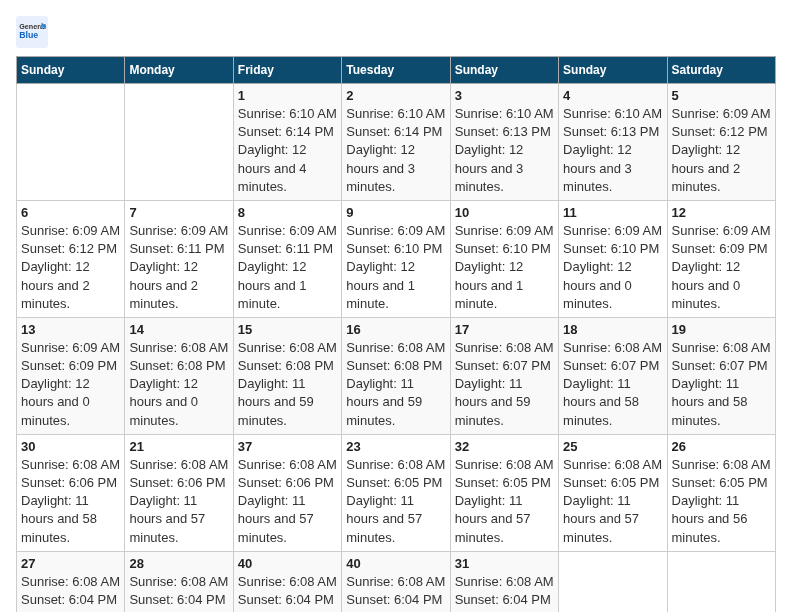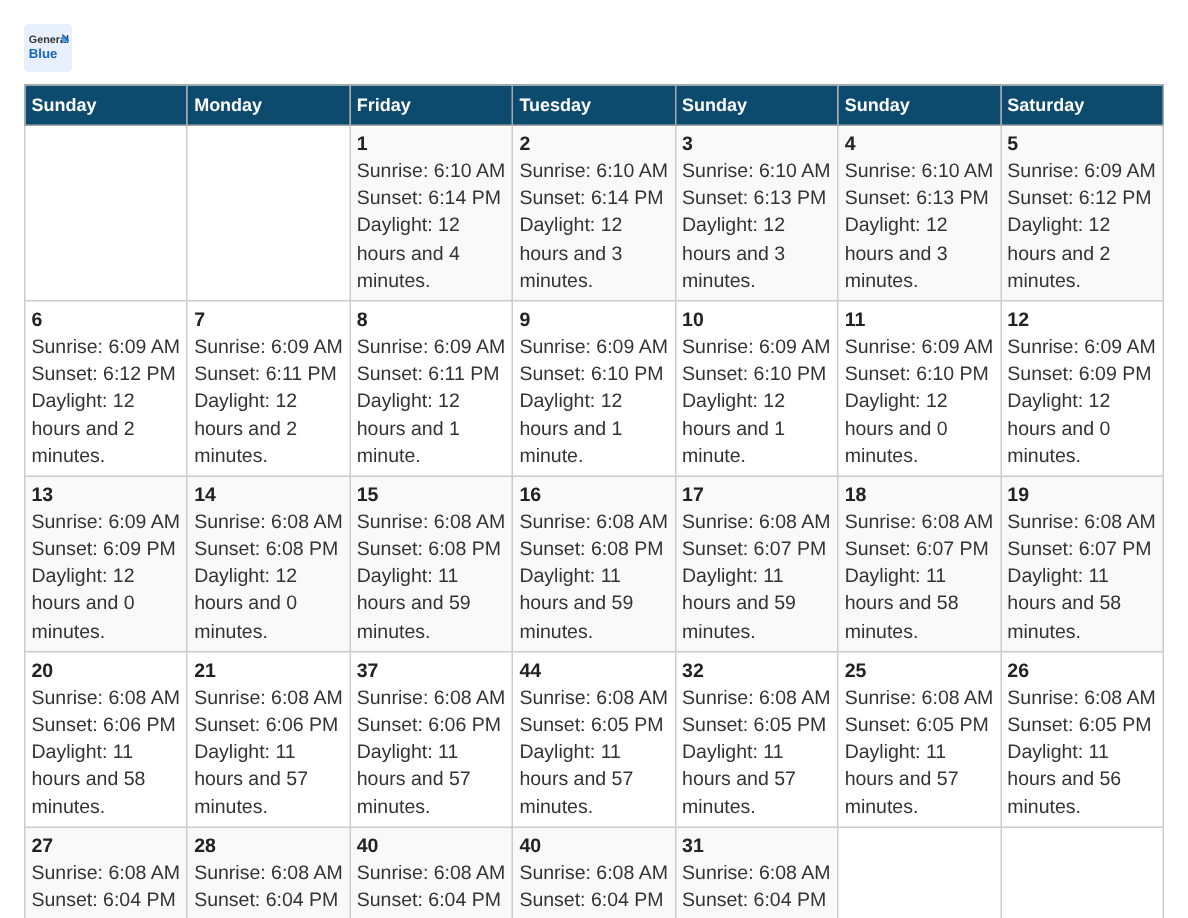--- a/index.html
+++ b/index.html
@@ -231,39 +231,39 @@
         </td>
         <td>
           <span class="day-num">19</span>
           <div class="day-detail" style="white-space: pre-line;">Sunrise: 6:08 AM
 Sunset: 6:07 PM
 Daylight: 11 hours and 58 minutes.</div>
         </td>
       </tr>
       <tr>
         <td>
-          <span class="day-num">20</span>
+          <span class="day-num">30</span>
           <div class="day-detail" style="white-space: pre-line;">Sunrise: 6:08 AM
 Sunset: 6:06 PM
 Daylight: 11 hours and 58 minutes.</div>
         </td>
         <td>
           <span class="day-num">21</span>
           <div class="day-detail" style="white-space: pre-line;">Sunrise: 6:08 AM
 Sunset: 6:06 PM
 Daylight: 11 hours and 57 minutes.</div>
         </td>
         <td>
           <span class="day-num">37</span>
           <div class="day-detail" style="white-space: pre-line;">Sunrise: 6:08 AM
 Sunset: 6:06 PM
 Daylight: 11 hours and 57 minutes.</div>
         </td>
         <td>
-          <span class="day-num">44</span>
+          <span class="day-num">23</span>
           <div class="day-detail" style="white-space: pre-line;">Sunrise: 6:08 AM
 Sunset: 6:05 PM
 Daylight: 11 hours and 57 minutes.</div>
         </td>
         <td>
           <span class="day-num">32</span>
           <div class="day-detail" style="white-space: pre-line;">Sunrise: 6:08 AM
 Sunset: 6:05 PM
 Daylight: 11 hours and 57 minutes.</div>
         </td>

